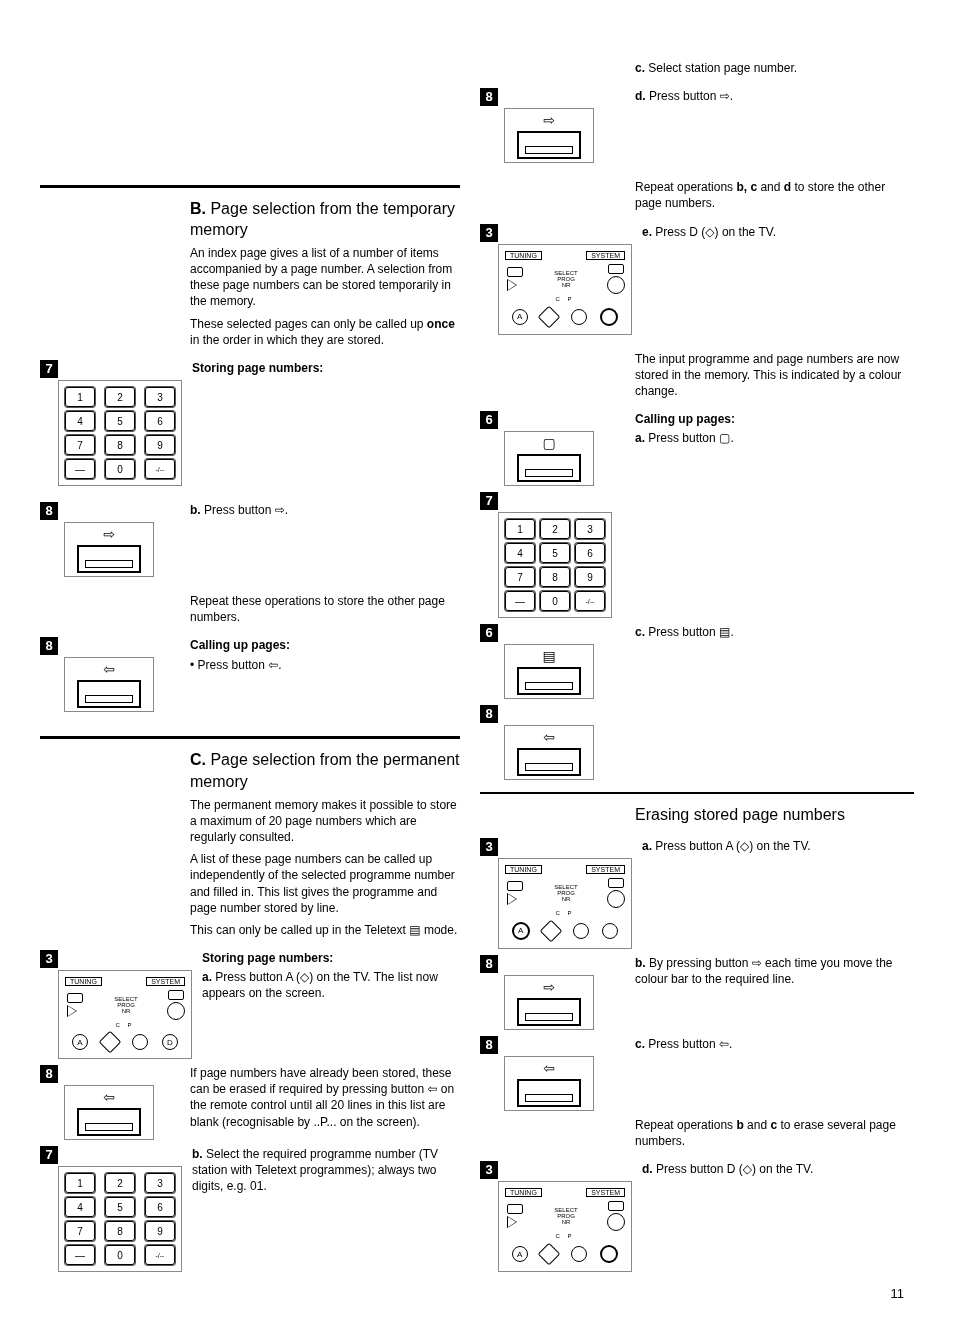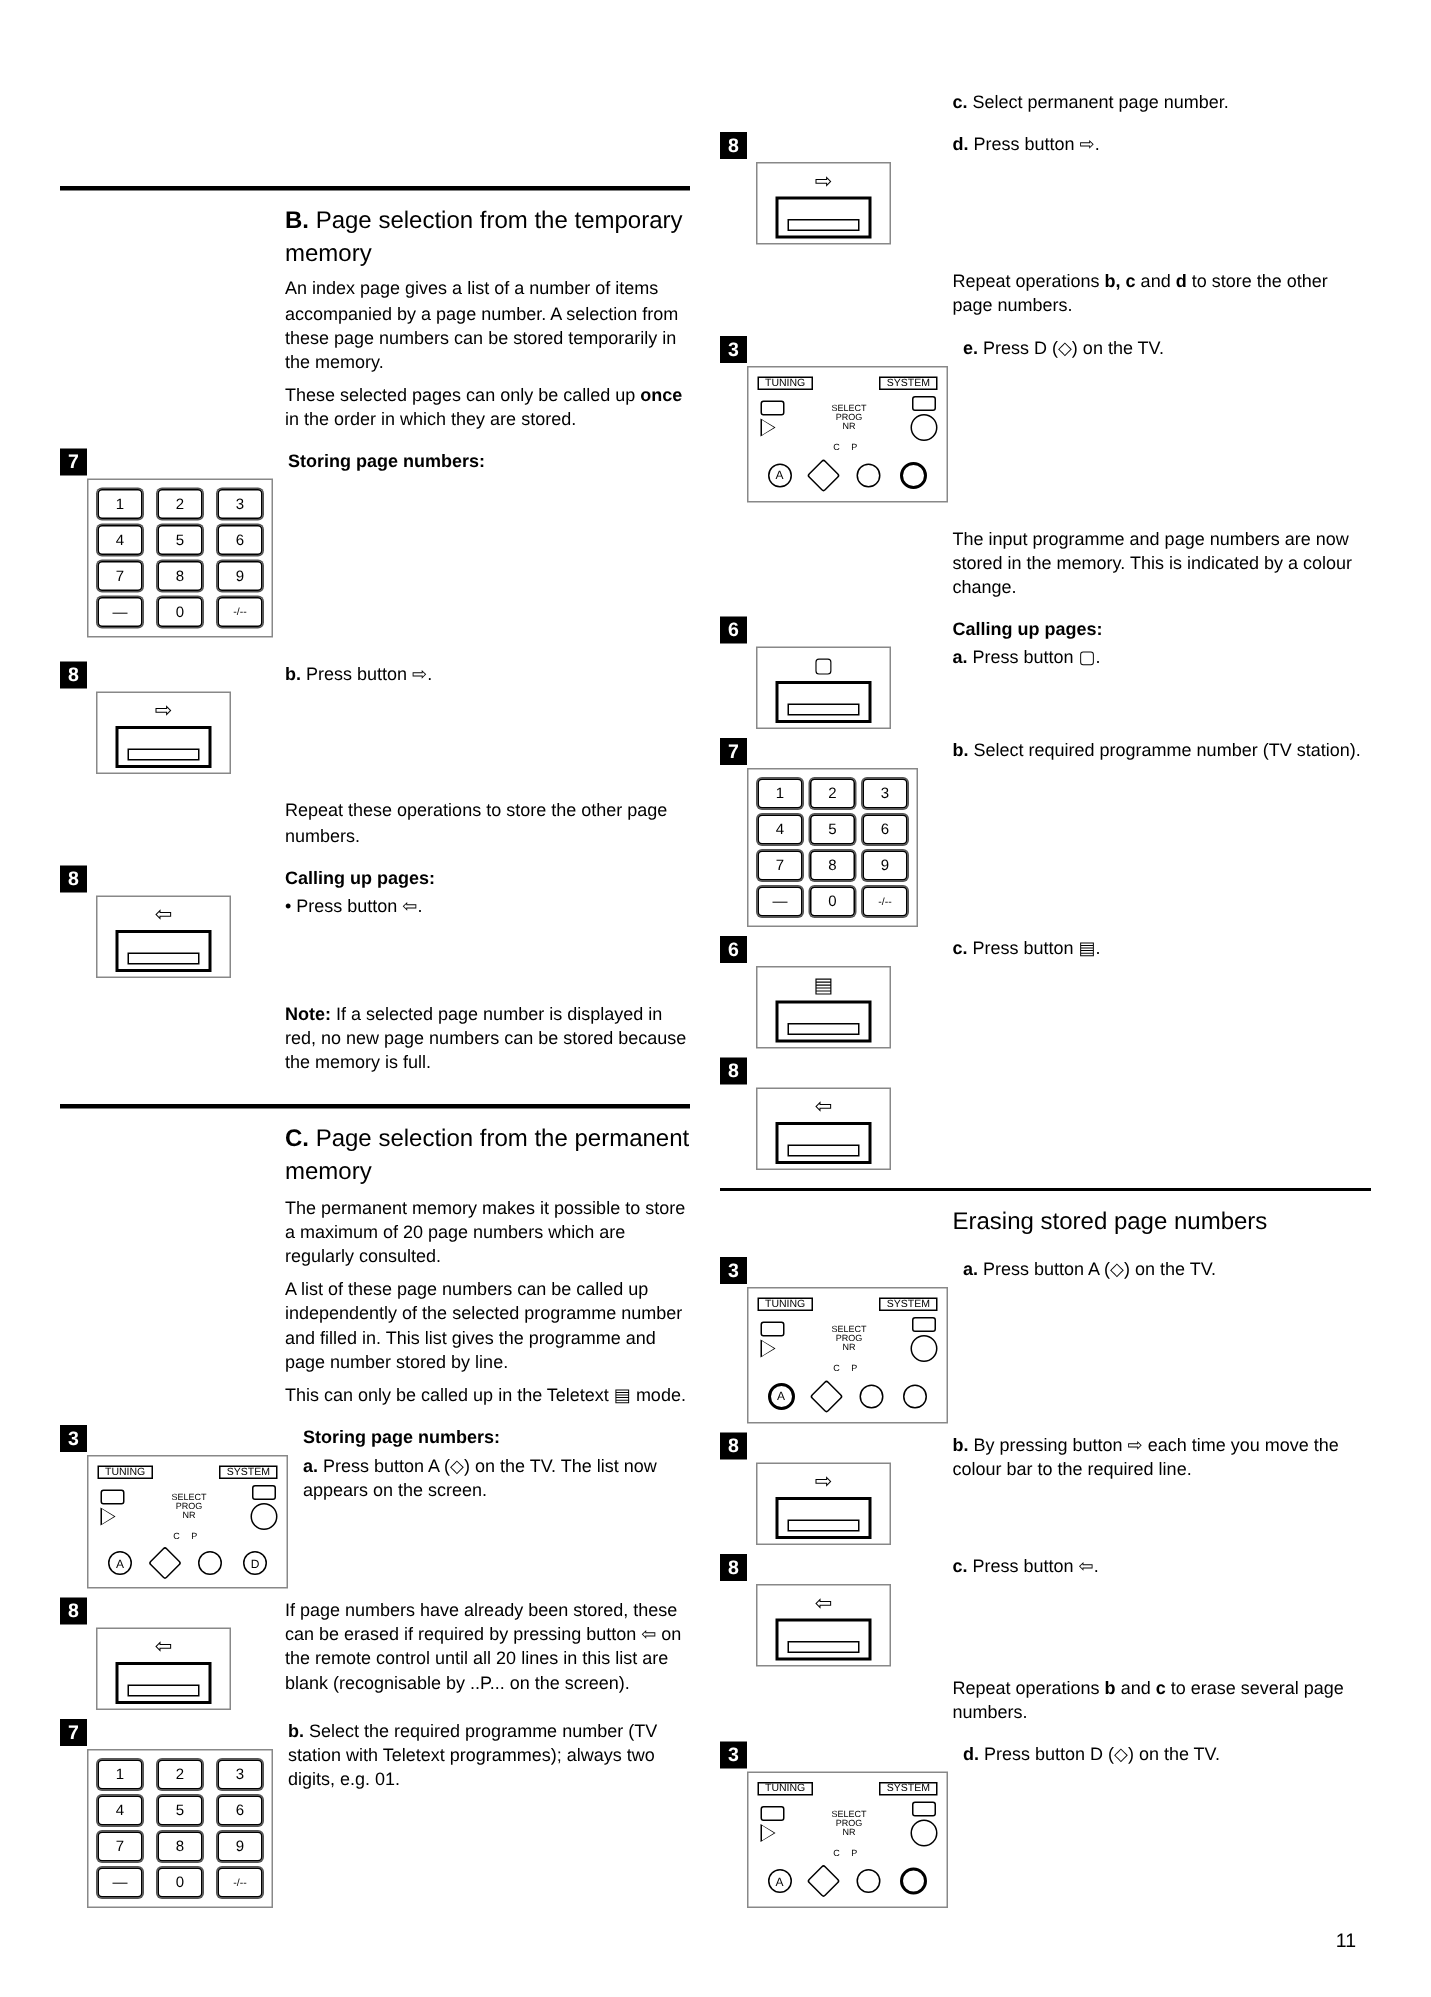--- a/index.html
+++ b/index.html
@@ -202,26 +202,20 @@
       </div>
     </div>
     <div class="txtcell tight">
       <p><b>Calling up pages:</b></p>
       <p>• Press button ⇦.</p>
     </div>
   </div>
 
   <div class="spacer"></div>
 
-  <div class="row">
-    <div class="figcell"></div>
-    <div class="txtcell">
-      <p><b>Note:</b><span> If a selected page number is displayed in red, no new page numbers can be stored because the memory is full.</span></p>
-    </div>
-  </div>
 
   <div class="hr" style="margin-left:0;"></div>
 
   <div class="row">
     <div class="figcell"></div>
     <div class="txtcell">
       <h3><b>C.</b><span> Page selection from the permanent memory</span></h3>
       <p>The permanent memory makes it possible to store a maximum of 20 page numbers which are regularly consulted.</p>
       <p>A list of these page numbers can be called up independently of the selected programme number and filled in. This list gives the programme and page number stored by line.</p>
       <p>This can only be called up in the Teletext ▤ mode.</p>
@@ -309,21 +303,21 @@
     </div>
   </div>
 
 </div>
 
 <div class="col col2">
 
   <div class="row">
     <div class="figcellR"></div>
     <div class="txtcellR">
-      <p><b>c.</b><span> Select permanent page number.</span></p>
+      <p><b>c.</b><span> Select station page number.</span></p>
     </div>
   </div>
 
   <div class="row">
     <div class="figcellR">
       <span class="stepnum">8</span>
       <div class="tvbox">
         <div class="tvicon">⇨</div>
         <div class="tvframe"></div>
       </div>
@@ -420,23 +414,20 @@
                 <div class="key">8</div>
                 <div class="key">9</div>
               </div>
         <div class="kprow">
                 <div class="key">—</div>
                 <div class="key">0</div>
                 <div class="key" style="font-size:7px">-/--</div>
               </div>
       </div>
     </div>
-    <div class="txtcellR">
-      <p><b>b.</b><span> Select required programme number (TV station).</span></p>
-    </div>
   </div>
 
   <div class="row">
     <div class="figcellR">
       <span class="stepnum">6</span>
       <div class="tvbox">
         <div class="tvicon">▤</div>
         <div class="tvframe"></div>
       </div>
     </div>

